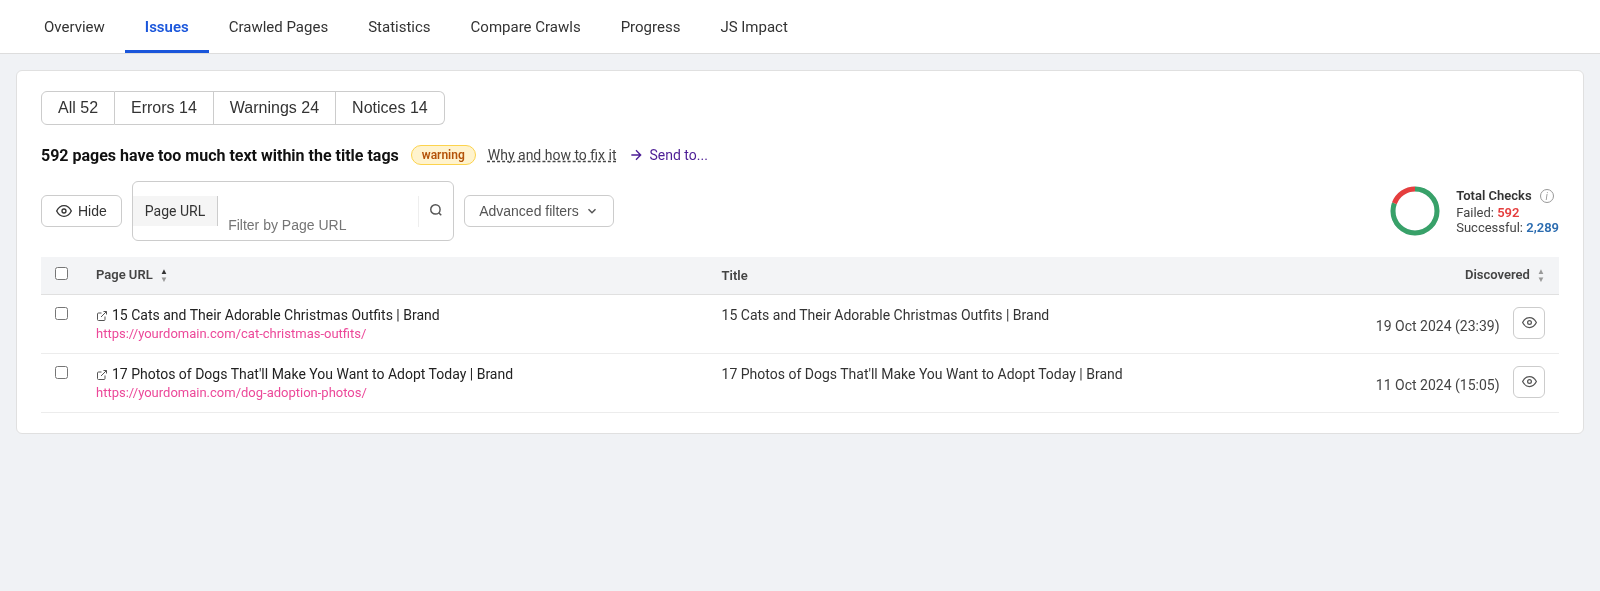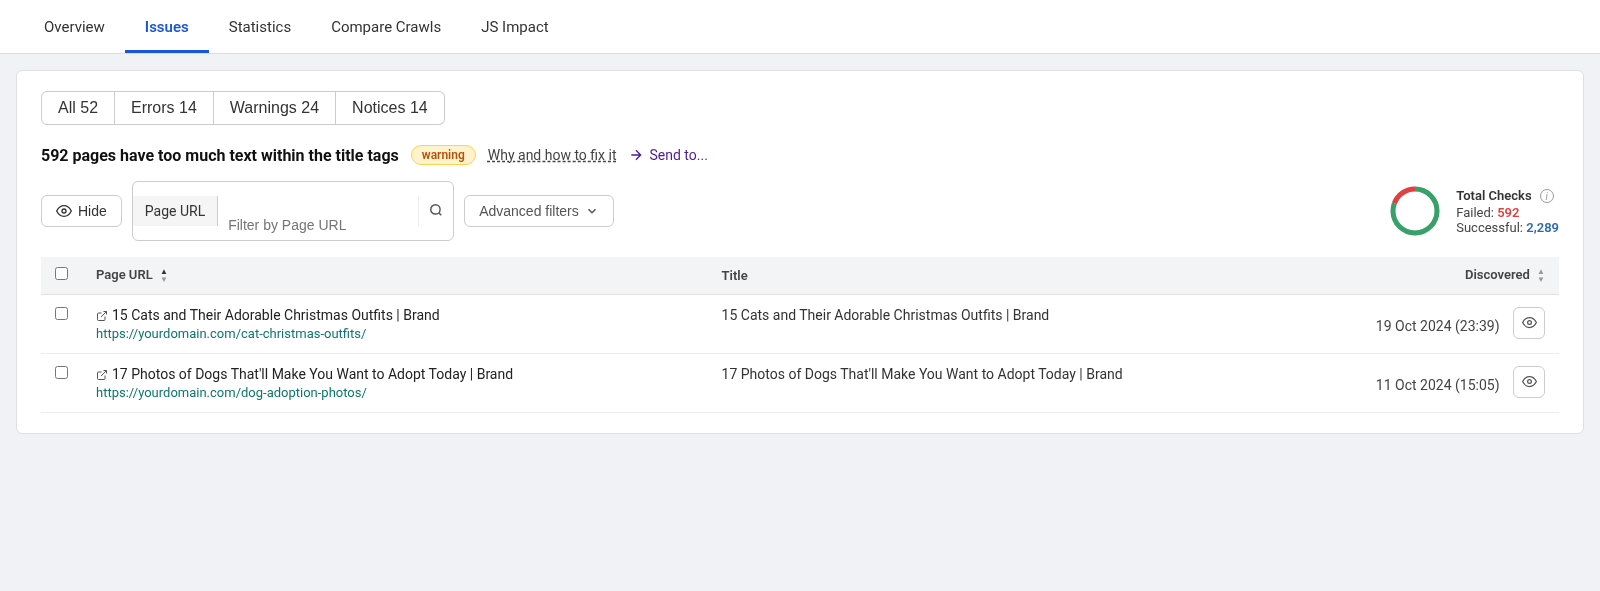--- a/index.html
+++ b/index.html
@@ -208,21 +208,21 @@
       font-size: 14px;
     }
     .checkbox-cell {
       width: 32px;
       text-align: center;
     }
     .page-url-cell {
       max-width: 380px;
     }
     .page-url-link {
-      color: #0f766e;
+      color: #ec4899;
       text-decoration: none;
       font-size: 13px;
       display: block;
       margin-top: 3px;
     }
     .ext-icon {
       display: inline-block;
       width: 12px;
       height: 12px;
       margin-right: 4px;
@@ -280,22 +280,24 @@
       margin-left: 4px;
       font-style: italic;
     }
   </style>
 </head>
 <body>
 
 <nav class="nav-bar">
   <div class="nav-item">Overview</div>
   <div class="nav-item active">Issues</div>
+  <div class="nav-item">Crawled Pages</div>
   <div class="nav-item">Statistics</div>
   <div class="nav-item">Compare Crawls</div>
+  <div class="nav-item">Progress</div>
   <div class="nav-item">JS Impact</div>
 </nav>
 
 <div class="content">
 
   <div class="filter-tabs">
     <button class="filter-tab">
       <span>All</span>&nbsp;<span>52</span>
     </button>
     <button class="filter-tab">

